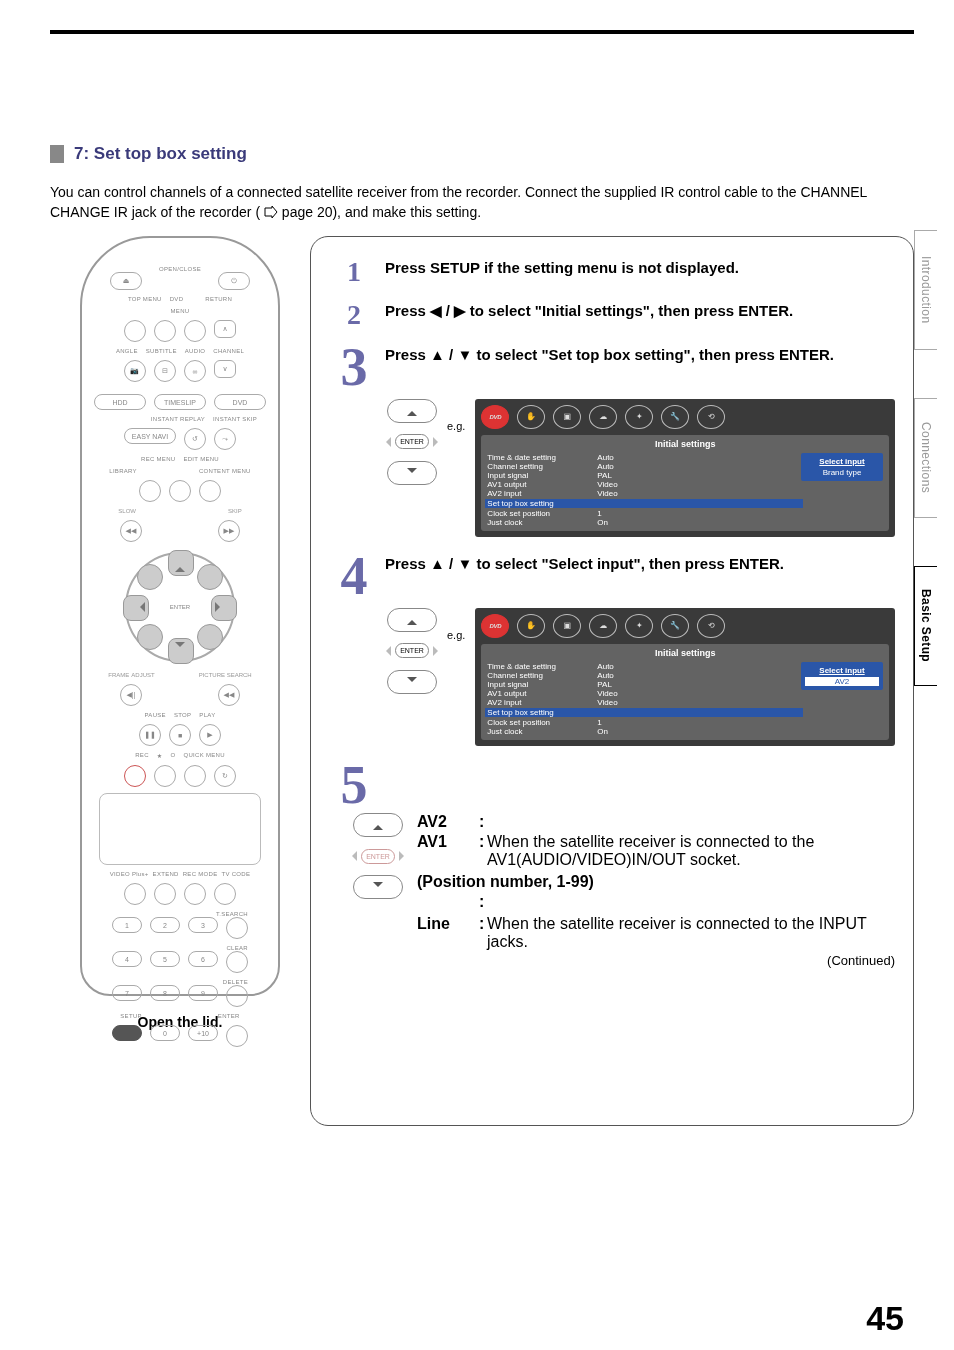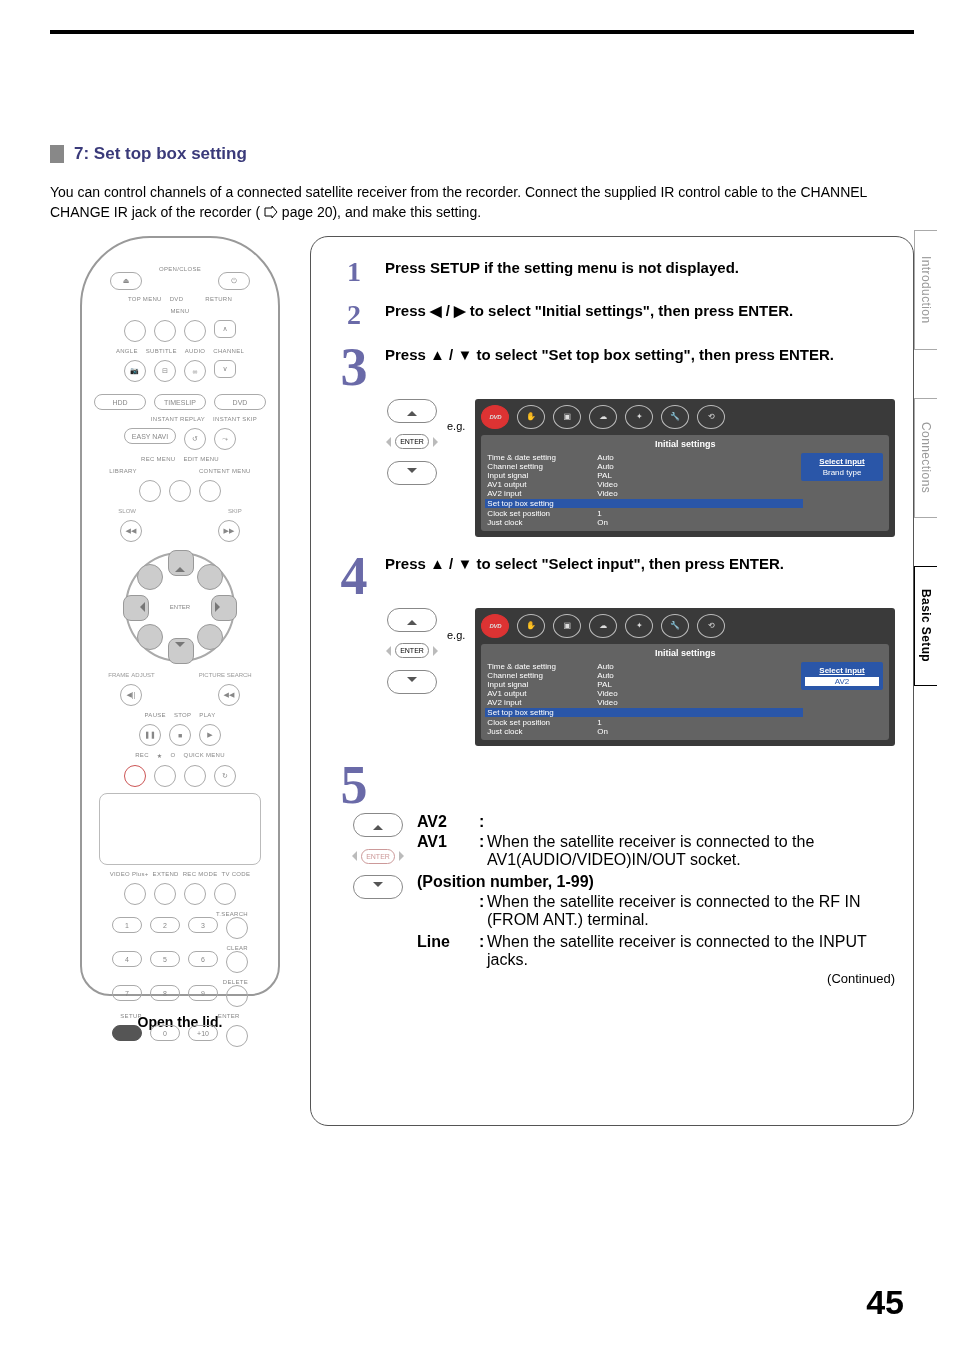--- a/index.html
+++ b/index.html
@@ -70,21 +70,21 @@
 .opt-label{flex:0 0 62px;font-weight:bold}
 .opt-colon{flex:0 0 8px;font-weight:bold}
 .opt-desc{flex:1}
 .pos-head{font-weight:bold;margin:4px 0 2px 0}
 .cont{font-size:13px;text-align:right;}
 .side-tabs{position:absolute;right:0;top:230px;width:40px}
 .tab{writing-mode:vertical-rl;font-size:12px;border:1px solid #000;border-right:none;padding:10px 4px;text-align:center;height:120px;letter-spacing:.4px;box-sizing:border-box}
 .tab.light{color:#999;border-color:#aaa}
 .tab.active{font-weight:bold}
 .side-tabs .spacer{height:48px}
-.pagenum{position:absolute;right:50px;bottom:28px;font-size:34px;font-weight:bold}
+.pagenum{position:absolute;right:50px;bottom:12px;font-size:34px;font-weight:bold}
 </style>
 </head>
 <body>
 
 <div class="page">
   <div class="topbar"></div>
 
   <div class="side-tabs">
     <div class="tab light">Introduction</div>
     <div class="spacer"></div>
@@ -474,21 +474,20 @@
               </div>
             <div class="opt-row">
                 <div class="opt-label">AV1</div>
                 <div class="opt-colon">:</div>
                 <div class="opt-desc">When the satellite receiver is connected to the AV1(AUDIO/VIDEO)IN/OUT socket.</div>
               </div>
             <div class="pos-head">(Position number, 1-99)</div>
             <div class="opt-row">
                 <div class="opt-label"></div>
                 <div class="opt-colon">:</div>
-                <div class="opt-desc">When the satellite receiver is connected to the RF IN (FROM ANT.) terminal.</div>
               </div>
             <div class="opt-row">
                 <div class="opt-label"></div>
                 <div class="opt-colon"></div>
               </div>
             <div class="opt-row">
                 <div class="opt-label">Line</div>
                 <div class="opt-colon">:</div>
                 <div class="opt-desc">When the satellite receiver is connected to the INPUT jacks.</div>
               </div>

